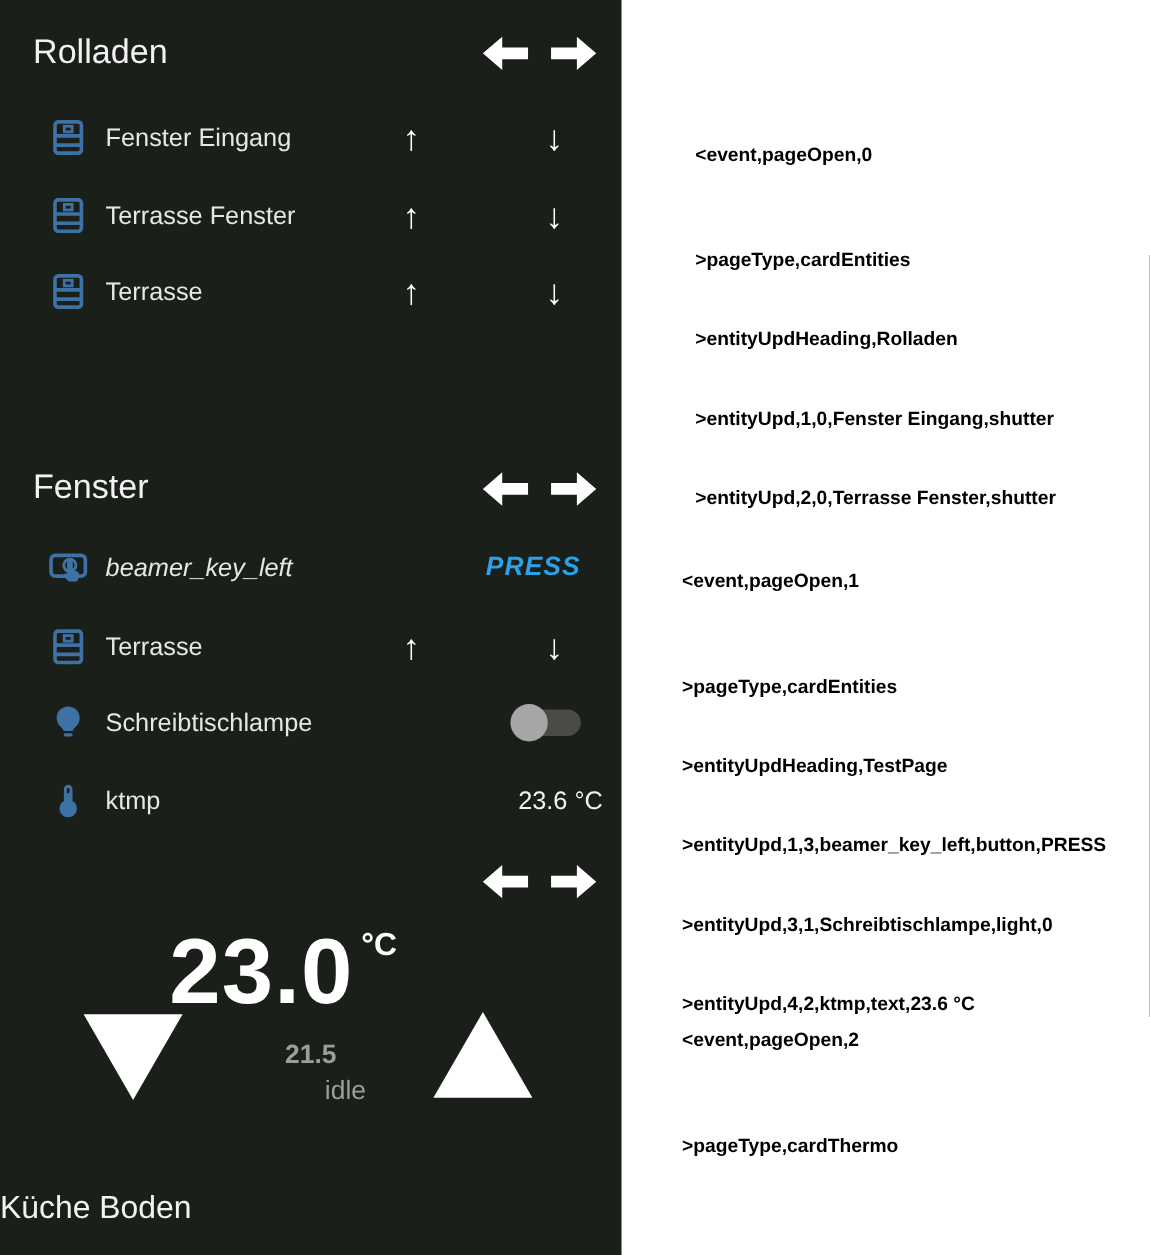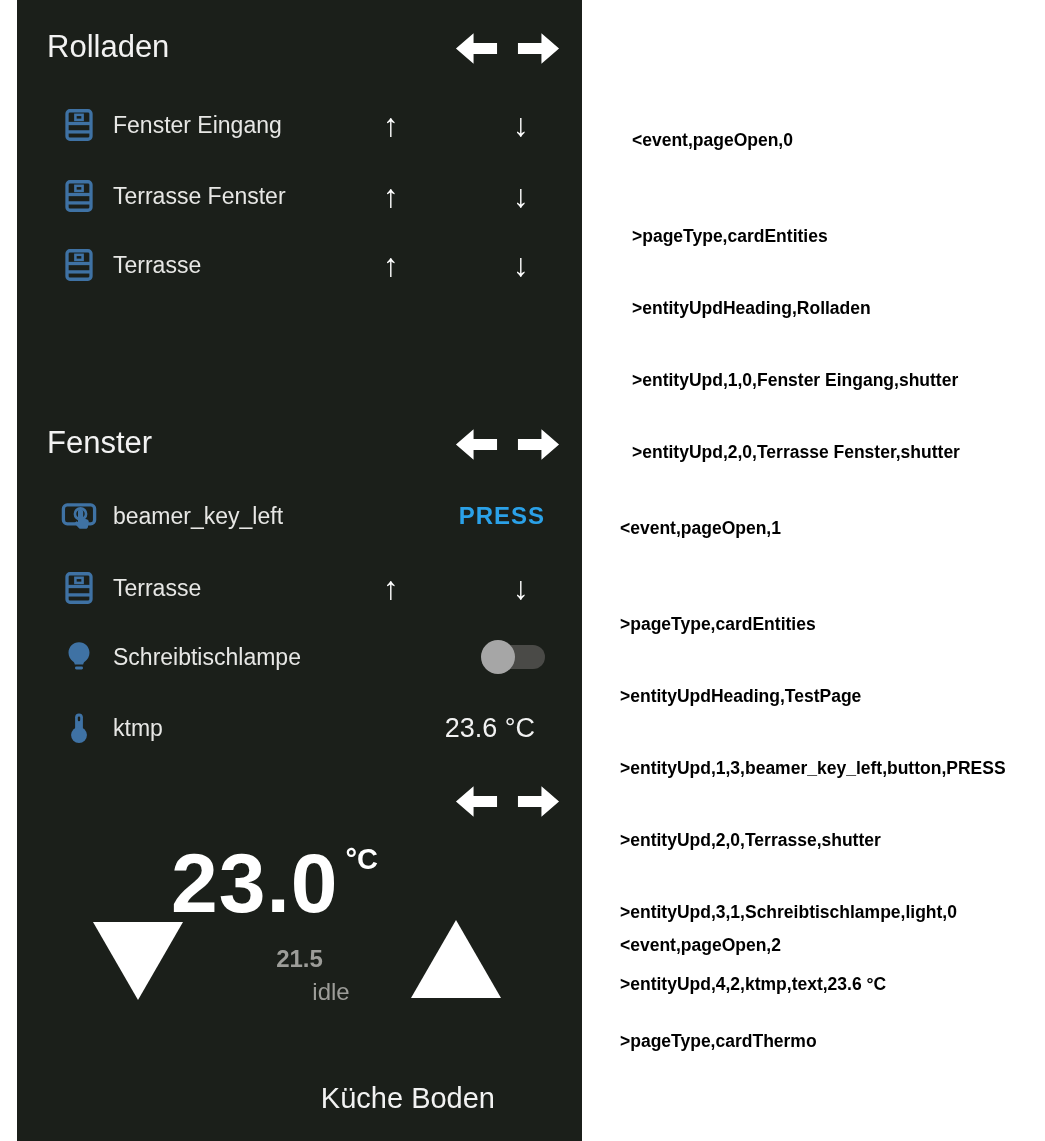--- a/index.html
+++ b/index.html
@@ -8,53 +8,53 @@
     --press:#2ba1e8;
     --txt:#f2f2f2;
     --txt-dim:#e7e7e5;
     --gray:#9d9d99;
   }
   *{margin:0;padding:0;box-sizing:border-box;}
   body{font-family:"Liberation Sans",sans-serif;background:#fff;}
   .stage{position:relative;width:1045px;height:1141px;background:#ffffff;overflow:hidden;}
 
   
-  .panel{position:absolute;left:0;top:0;width:565px;height:1141px;background:var(--panel-bg);margin-left:17px;}
+  .panel{position:absolute;left:0;top:0;width:565px;height:1141px;background:var(--panel-bg);}
 
   .heading{position:absolute;left:30px;font-size:31px;font-weight:400;color:var(--txt);line-height:38px;}
   .nav{position:absolute;right:21px;display:flex;gap:17px;}
   .nav svg{width:45px;height:37px;fill:#fff;display:block;}
 
   .row{position:absolute;left:0;width:565px;height:70px;}
   .eicon{position:absolute;left:44px;top:50%;transform:translateY(-50%);width:36px;height:36px;color:var(--blue);}
   .eicon svg{width:100%;height:100%;display:block;}
   .elabel{position:absolute;left:96px;top:50%;transform:translateY(-50%);font-size:23px;color:var(--txt-dim);white-space:nowrap;}
 
   .ctl{position:absolute;top:50%;transform:translateY(-50%);width:44px;text-align:center;color:#fff;}
   .ctl-up{left:352px;font-size:32px;line-height:32px;}
   .ctl-stop{left:416px;}
   .ctl-stop .sq{width:22px;height:22px;background:#fff;margin:0 auto;border-radius:1px;}
   .ctl-down{left:482px;font-size:32px;line-height:32px;}
 
   .press{position:absolute;right:37px;top:50%;transform:translateY(-50%);font-size:24px;font-weight:600;letter-spacing:1px;color:var(--press);}
-  .val{position:absolute;right:47px;top:50%;transform:translateY(-50%);font-size:27px;color:var(--txt);white-space:nowrap;}
+  .val{position:absolute;right:17px;top:50%;transform:translateY(-50%);font-size:23px;color:var(--txt);white-space:nowrap;}
 
   .toggle{position:absolute;left:466px;top:50%;transform:translateY(-50%);width:62px;height:34px;cursor:pointer;}
   .toggle .track{position:absolute;left:2px;top:5px;width:60px;height:24px;border-radius:12px;background:#4a4a47;}
   .toggle .knob{position:absolute;left:-2px;top:0;width:34px;height:34px;border-radius:50%;background:#a6a6a6;}
 
   
   .thermo-temp{position:absolute;top:841px;left:0;width:515px;text-align:center;color:#fff;}
   .thermo-temp .big{font-size:84px;font-weight:700;line-height:1;letter-spacing:1px;}
   .thermo-temp .unit{font-size:29px;font-weight:700;vertical-align:top;position:relative;top:2px;margin-left:7px;}
   .tri{position:absolute;width:94px;height:82px;}
   .tri svg{width:100%;height:100%;display:block;fill:#fff;}
   .thermo-set{position:absolute;top:945px;left:0;width:565px;text-align:center;font-size:24px;color:var(--gray);font-weight:bold;}
   .thermo-status{position:absolute;top:978px;left:0;width:628px;text-align:center;font-size:24px;color:var(--gray);}
-  .thermo-title{position:absolute;top:1082px;left:0;width:478px;text-align:right;font-size:29px;color:var(--txt);}
+  .thermo-title{position:absolute;top:1082px;left:0;width:478px;text-align:left;font-size:29px;color:var(--txt);}
 
   
   .log-block{position:absolute;color:#000;font-family:"Liberation Sans",sans-serif;font-weight:700;font-size:17.5px;line-height:24px;white-space:pre;}
   .log-block .event{margin-bottom:24px;}
 </style>
 </head>
 <body>
 
 <svg width="0" height="0" style="position:absolute">
   <defs>
@@ -146,21 +146,21 @@
     <h1 class="heading" style="top:424px;">Fenster</h1>
     <div class="nav" style="top:426px;">
       <svg viewBox="0 0 46 37">
           <use href="#i-arrow-left"></use>
         </svg>
       <svg viewBox="0 0 46 37">
           <use href="#i-arrow-right"></use>
         </svg>
     </div>
 
-    <div class="row" style="top:481px;">
+    <div class="row" style="top:481px;font-style:italic;">
       <span class="eicon">
           <svg viewBox="0 0 24 24">
             <use href="#i-tap-button"></use>
           </svg>
         </span>
       <span class="elabel">beamer_key_left</span>
       <span class="press">PRESS</span>
     </div>
 
     <div class="row" style="top:553px;">
@@ -234,21 +234,20 @@
     <div>&gt;entityUpdHeading,Rolladen</div>
     <div>&gt;entityUpd,1,0,Fenster Eingang,shutter</div>
     <div>&gt;entityUpd,2,0,Terrasse Fenster,shutter</div>
   </div>
 
   <div class="log-block" style="left:620px;top:468px;">
     <div class="event">&lt;event,pageOpen,1</div>
     <div>&gt;pageType,cardEntities</div>
     <div>&gt;entityUpdHeading,TestPage</div>
     <div>&gt;entityUpd,1,3,beamer_key_left,button,PRESS</div>
-    <div>&gt;entityUpd,2,0,Terrasse,shutter</div>
     <div>&gt;entityUpd,3,1,Schreibtischlampe,light,0</div>
     <div>&gt;entityUpd,4,2,ktmp,text,23.6 °C</div>
   </div>
 
   <div class="log-block" style="left:620px;top:885px;">
     <div class="event">&lt;event,pageOpen,2</div>
     <div>&gt;pageType,cardThermo</div>
   </div>
 
 </div>

